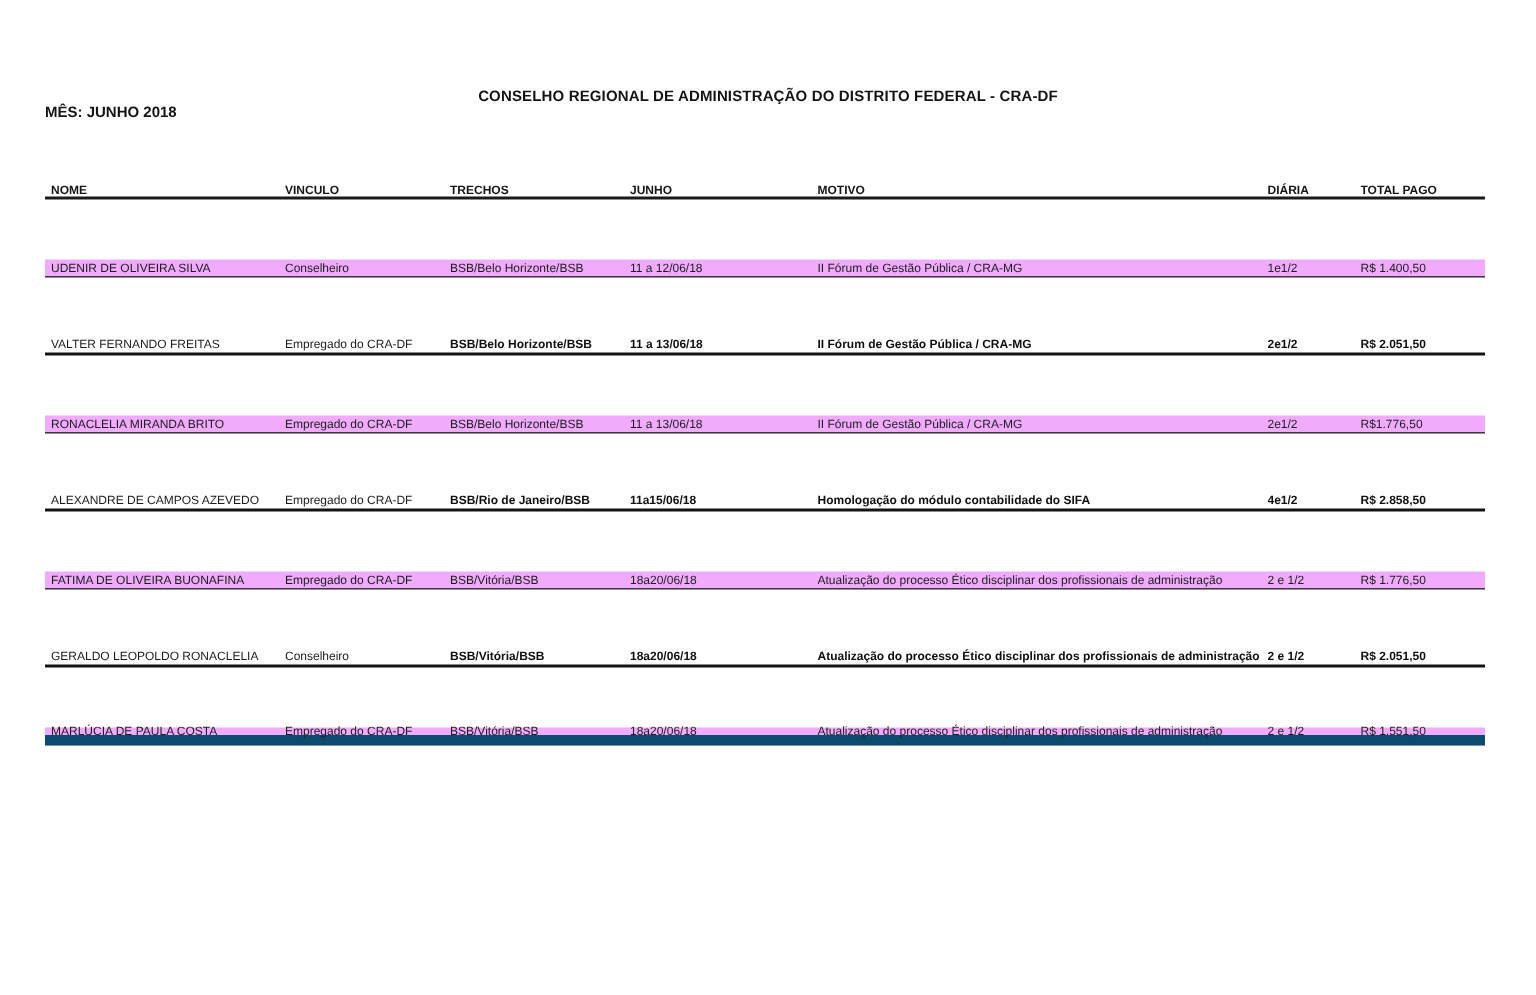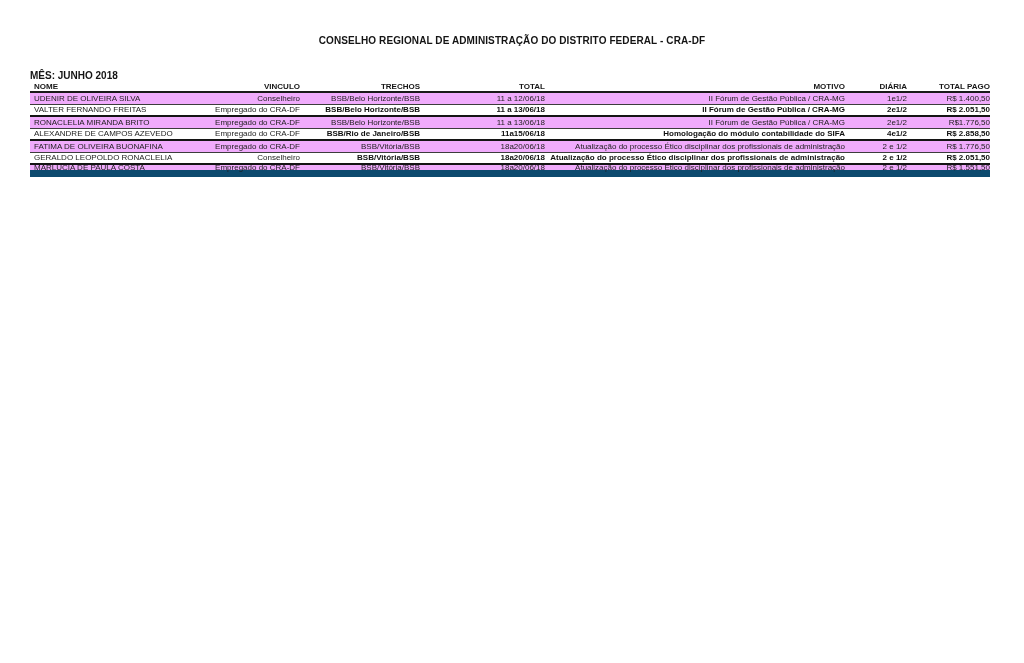--- a/index.html
+++ b/index.html
@@ -2,39 +2,39 @@
 <html><head>
 <meta charset="utf-8">
 <style>
   html,body{margin:0;padding:0;}
   body{
     width:1024px;height:663px;background:#ffffff;overflow:hidden;
     font-family:"Liberation Sans","DejaVu Sans",sans-serif;
   }
   .page{position:relative;width:1024px;height:663px;background:#fff;}
   .title-block{
-    position:absolute;top:35px;left:0;width:1024px;text-align:center;
+    position:absolute;top:59px;left:0;width:1024px;text-align:center;
     font-weight:bold;font-size:10px;line-height:12px;color:#141414;letter-spacing:.1px;
   }
   .month-label{
     position:absolute;top:70px;left:30px;font-weight:bold;font-size:10px;color:#141414;
   }
   .table{
     position:absolute;top:82px;left:30px;width:960px;color:#1c1c1c;font-size:8px;
   }
-  .row{display:flex;align-items:center;box-sizing:border-box;}
+  .row{display:flex;align-items:center;box-sizing:border-box;margin-top:40px;}
   .row.header{
     height:11px;line-height:11px;font-weight:bold;font-size:8px;color:#161616;
     border-bottom:2px solid #1a1a1a;
   }
   .row.body{height:12px;line-height:12px;border-bottom:1px solid #3c3c3c;}
   .row.body.shaded{background:#f0abfc;}
   .row.body.emph{border-bottom:2px solid #141414;}
   #rows .row.body:last-child{border-bottom:7px solid #0c4a6e;}
-  .cell{box-sizing:border-box;text-align:right;overflow:hidden;white-space:nowrap;}
+  .cell{box-sizing:border-box;text-align:left;overflow:hidden;white-space:nowrap;}
   .c0{width:160px;text-align:left;padding-left:4px;}
   .c1{width:110px;}
   .c2{width:120px;}
   .c3{width:125px;}
   .c4{width:300px;}
   .c5{width:62px;}
   .c6{width:83px;}
   .emph .c2,.emph .c3,.emph .c4,.emph .c5,.emph .c6{font-weight:bold;color:#101010;}
 </style>
 </head>
@@ -46,21 +46,21 @@
     <div>CONSELHO REGIONAL DE ADMINISTRAÇÃO DO DISTRITO FEDERAL - CRA-DF</div>
   </div>
 
   <div class="month-label">MÊS: JUNHO 2018</div>
 
   <div class="table">
     <div class="row header">
       <div class="cell c0">NOME</div>
       <div class="cell c1">VINCULO</div>
       <div class="cell c2">TRECHOS</div>
-      <div class="cell c3">TOTAL</div>
+      <div class="cell c3">JUNHO</div>
       <div class="cell c4">MOTIVO</div>
       <div class="cell c5">DIÁRIA</div>
       <div class="cell c6">TOTAL PAGO</div>
     </div>
     <div id="rows">
         <div class="row body shaded">
           <div class="cell c0">UDENIR DE OLIVEIRA SILVA</div>
           <div class="cell c1">Conselheiro</div>
           <div class="cell c2">BSB/Belo Horizonte/BSB</div>
           <div class="cell c3">11 a 12/06/18</div>

